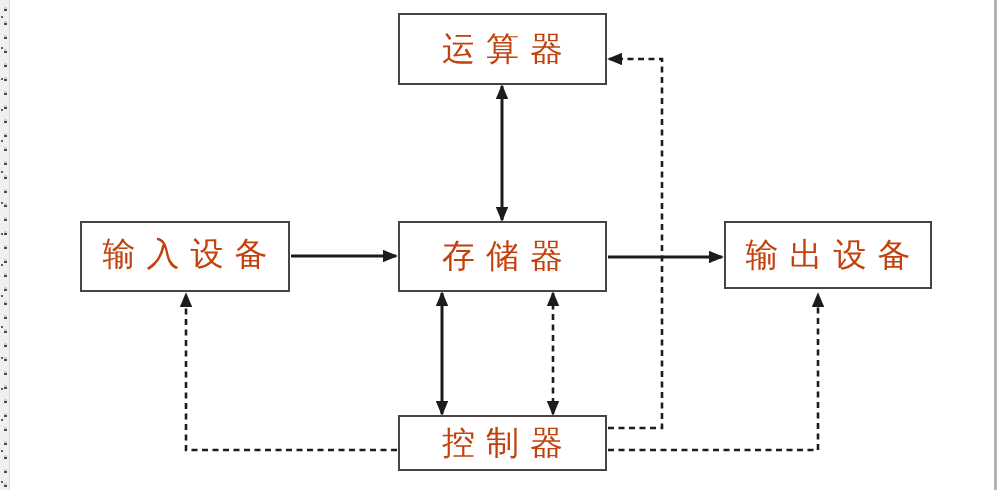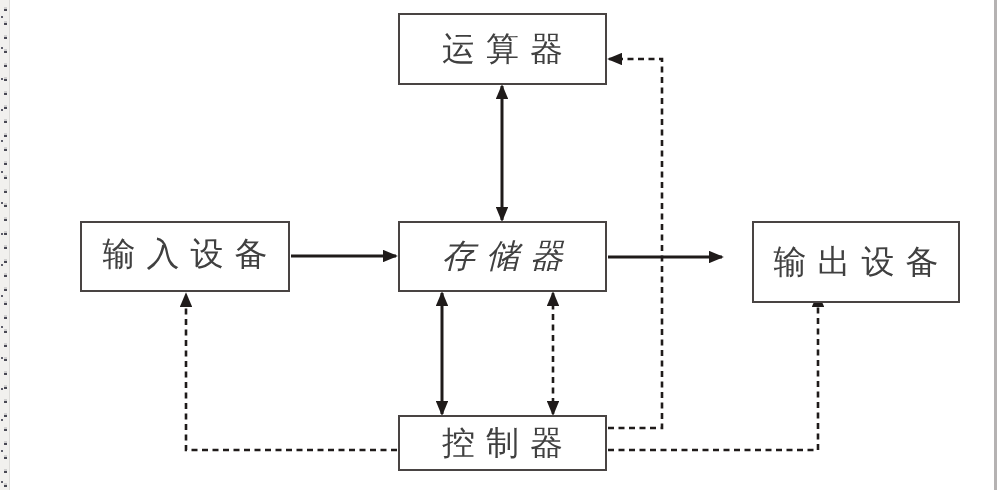--- a/index.html
+++ b/index.html
@@ -63,21 +63,21 @@
   .node {
     position: absolute;
     box-sizing: border-box;
     border: 2px solid #494443;
     background: #ffffff;
     display: flex;
     align-items: center;
     justify-content: center;
   }
   .node span {
-    color: #404040;
+    color: #c2410c;
     font-size: 33px;
     letter-spacing: 11px;
     margin-right: -11px; 
     white-space: nowrap;
     line-height: 1;
   }
 </style>
 </head>
 <body>
 
@@ -101,24 +101,24 @@
       </g>
   </svg>
 
   <div>
       <div class="node" style="left: 398px; top: 13px; width: 209px; height: 72px;">
         <span>运算器</span>
       </div>
       <div class="node" style="left: 80px; top: 221px; width: 210px; height: 71px; font-family: Liberation Mono, monospace;">
         <span>输入设备</span>
       </div>
-      <div class="node" style="left: 398px; top: 221px; width: 209px; height: 71px; font-style: italic;">
+      <div class="node" style="left: 398px; top: 221px; width: 209px; height: 71px;">
         <span>存储器</span>
       </div>
-      <div class="node" style="left: 752px; top: 221px; width: 208px; height: 82px;">
+      <div class="node" style="left: 724px; top: 221px; width: 208px; height: 68px;">
         <span>输出设备</span>
       </div>
       <div class="node" style="left: 398px; top: 415px; width: 209px; height: 56px;">
         <span>控制器</span>
       </div>
     </div>
 
   <div class="left-strip"></div>
   <div class="right-edge-line"></div>
 

